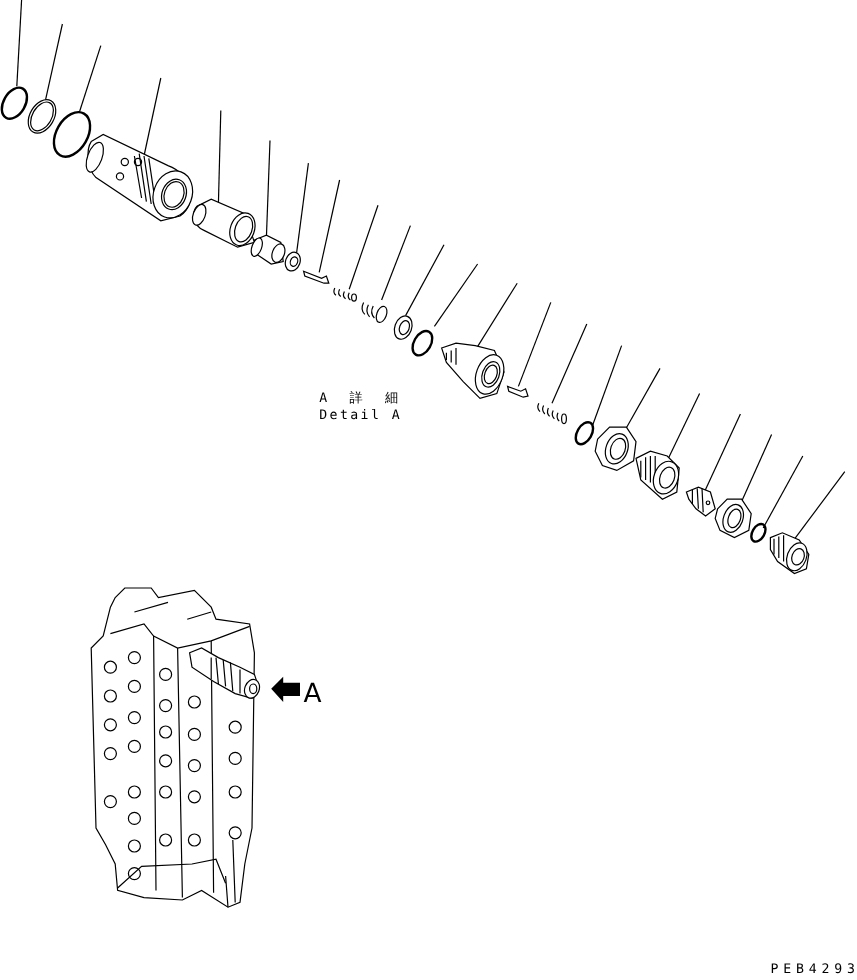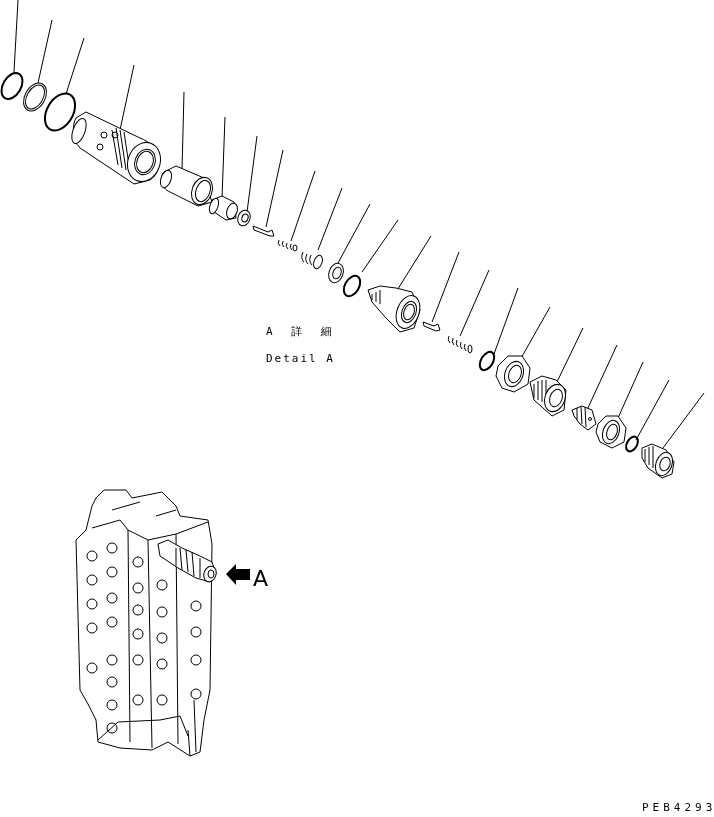--- a/index.html
+++ b/index.html
@@ -3,21 +3,21 @@
 <meta charset="utf-8">
 <style>
   html, body { margin:0; padding:0; background:#ffffff; }
   body { width:714px; height:817px; position:relative; overflow:hidden; font-family:"DejaVu Sans Mono", monospace; }
   svg.diagram { position:absolute; left:0; top:0; width:714px; height:817px; }
   .ln { stroke:#000; stroke-width:1; fill:none; }
   .lnw { stroke:#000; stroke-width:1; fill:#fff; }
   .thick { stroke:#000; stroke-width:2; fill:none; }
   .label { position:absolute; color:#000; font-family:"DejaVu Sans Mono", monospace; font-size:11px; letter-spacing:2px; white-space:pre; }
   .detail-jp { left:266px; top:324px; letter-spacing:6px; }
-  .detail-en { left:266px; top:352px; letter-spacing:2px; }
+  .detail-en { left:266px; top:339px; letter-spacing:2px; }
   .code { left:642px; top:801px; font-size:11px; letter-spacing:4px; }
   .arrow-label { position:absolute; left:253px; top:566px; font-family:"DejaVu Sans", sans-serif; font-size:22px; color:#000; }
 </style>
 </head>
 <body>
 
 <svg class="diagram" viewBox="0 0 714 817" xmlns="http://www.w3.org/2000/svg">
 
   <g>
     <line class="ln" x1="18" y1="0" x2="14" y2="72"></line>

